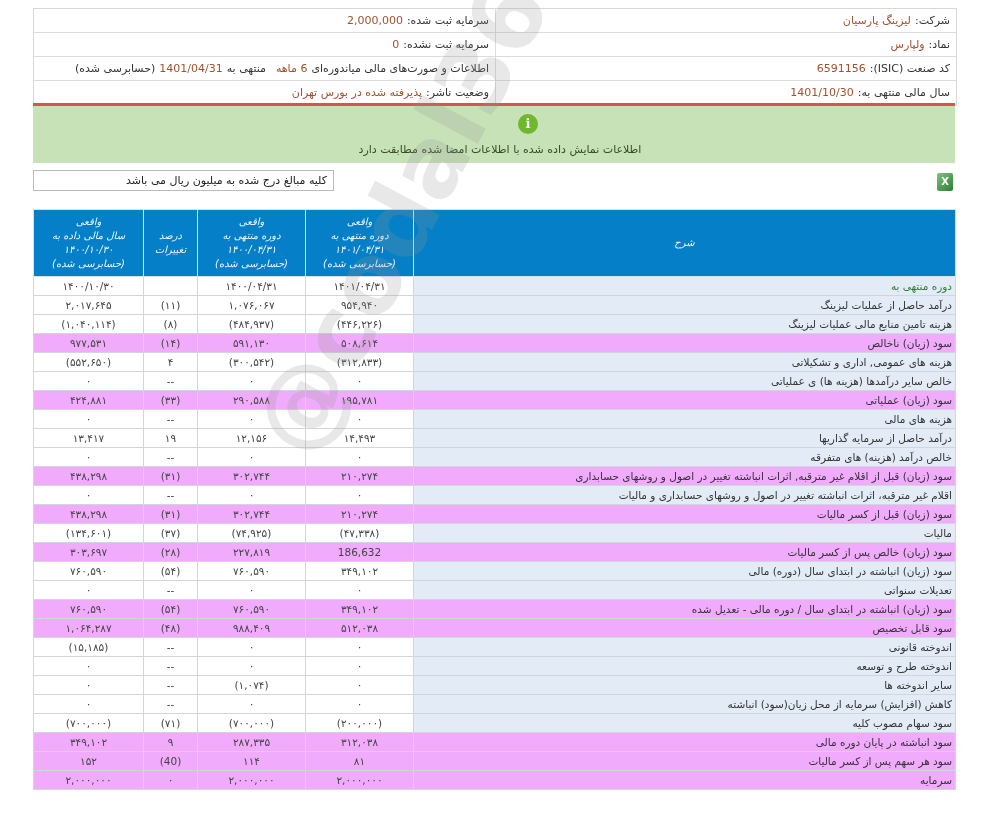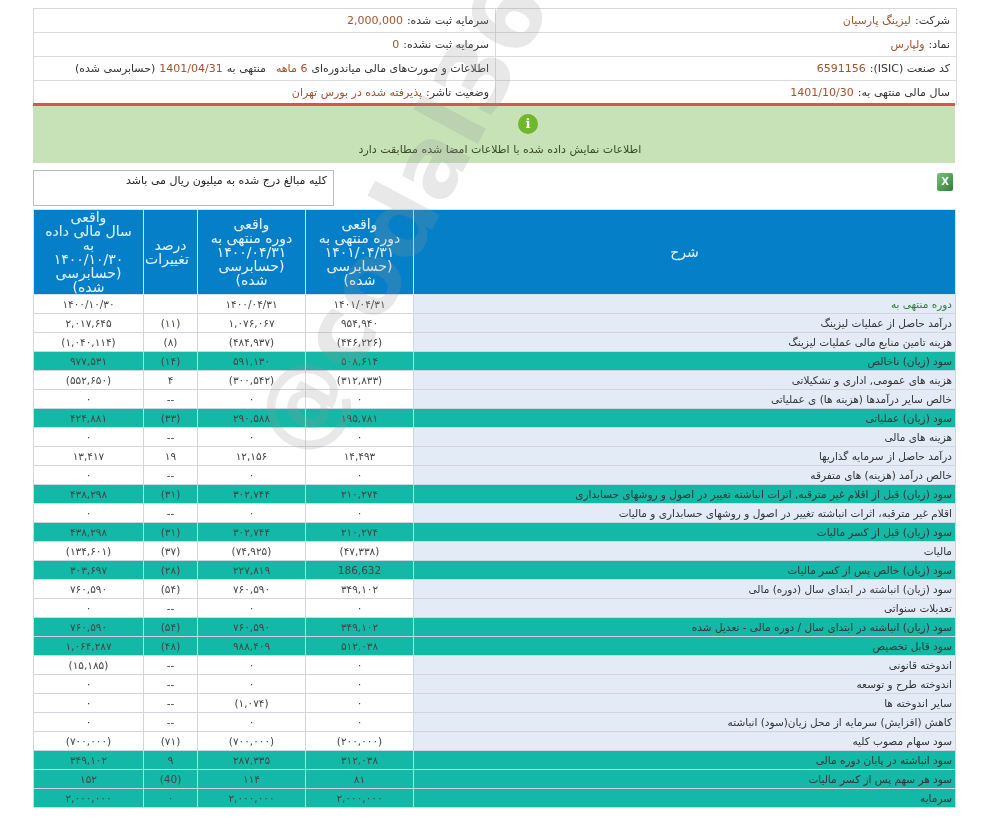--- a/index.html
+++ b/index.html
@@ -8,28 +8,28 @@
   .info { position:absolute; left:33px; top:8px; width:922px; border:1px solid #d8d8d8; border-bottom:none; direction:rtl; }
   .info-row { display:flex; height:23px; border-bottom:1px solid #dcdcdc; }
   .info-cell { width:50%; padding-right:6px; display:flex; align-items:center; white-space:nowrap; overflow:hidden; box-sizing:border-box; }
   .info-cell.right { border-left:1px solid #dcdcdc; }
   .info-label { color:#333; }
   .info-val { color:#a0522d; margin-right:4px;text-align:center; }
   .red-line { position:absolute; left:33px; top:103px; width:922px; height:3px; background:#d9534f; }
   .green-box { position:absolute; left:33px; top:106px; width:922px; height:57px; background:#c6e2b6; direction:rtl; text-align:center; }
   .info-icon { position:absolute; left:485px; top:8px; width:20px; height:20px; border-radius:50%; background:#6fb82c; color:#fff; font-weight:bold; font-size:13px; line-height:20px; text-align:center; font-family:"DejaVu Serif", serif; }
   .green-text { position:absolute; left:12px; right:0; top:37px; color:#3a4a2a; font-size:11px; }
-  .note-box { position:absolute; left:33px; top:170px; width:301px; height:36px; border:1px solid #bbb; direction:rtl; padding-right:6px; box-sizing:border-box; line-height:20px; font-size:11px; color:#222; }
+  .note-box { position:absolute; left:33px; top:170px; width:301px; height:21px; border:1px solid #bbb; direction:rtl; padding-right:6px; box-sizing:border-box; line-height:20px; font-size:11px; color:#222; }
   .excel-icon { position:absolute; left:937px; top:173px; width:16px; height:18px; background:linear-gradient(135deg,#7cc47f,#2e7d32); border-radius:2px; color:#fff; font-size:10px; font-weight:bold; text-align:center; line-height:18px; }
   table.main { position:absolute; left:33px; top:209px; width:922px; border-collapse:collapse; direction:rtl; table-layout:fixed; }
-  table.main th { background:#0580c8; color:#eaf6ff; font-weight:normal; font-size:14px; line-height:14px; border:1px solid #d0e4f0; height:66px; padding:0 8px; }
+  table.main th { background:#0580c8; color:#eaf6ff; font-weight:normal; font-size:10px; line-height:14px; border:1px solid #d0e4f0; height:66px; padding:0 8px;font-style:italic; }
   table.main td { height:18px; border:1px solid #d2d6dc; padding:0 3px; font-size:10.5px; white-space:nowrap; overflow:hidden; }
   td.desc { text-align:right; background:#e3ebf7; color:#333; padding-right:5px; }
   td.num { text-align:center; background:#fff; color:#444; }
-  tr.hl td { background:#14b8a6; }
+  tr.hl td { background:#f0abfc; }
   tr.green-row td.desc { color:#2e7d32; }
   .neg { color:#b8003a; }
   .pos { color:#3c9a3c; }
   .watermark { position:absolute; left:230px; top:420px; font-size:96px; font-weight:bold; color:rgba(150,150,150,0.22); transform:rotate(-62deg); transform-origin:left top; white-space:nowrap; pointer-events:none; font-family:"DejaVu Sans", sans-serif; }
 </style>
 </head>
 <body>
 
 <div class="info">
   <div class="info-row">

